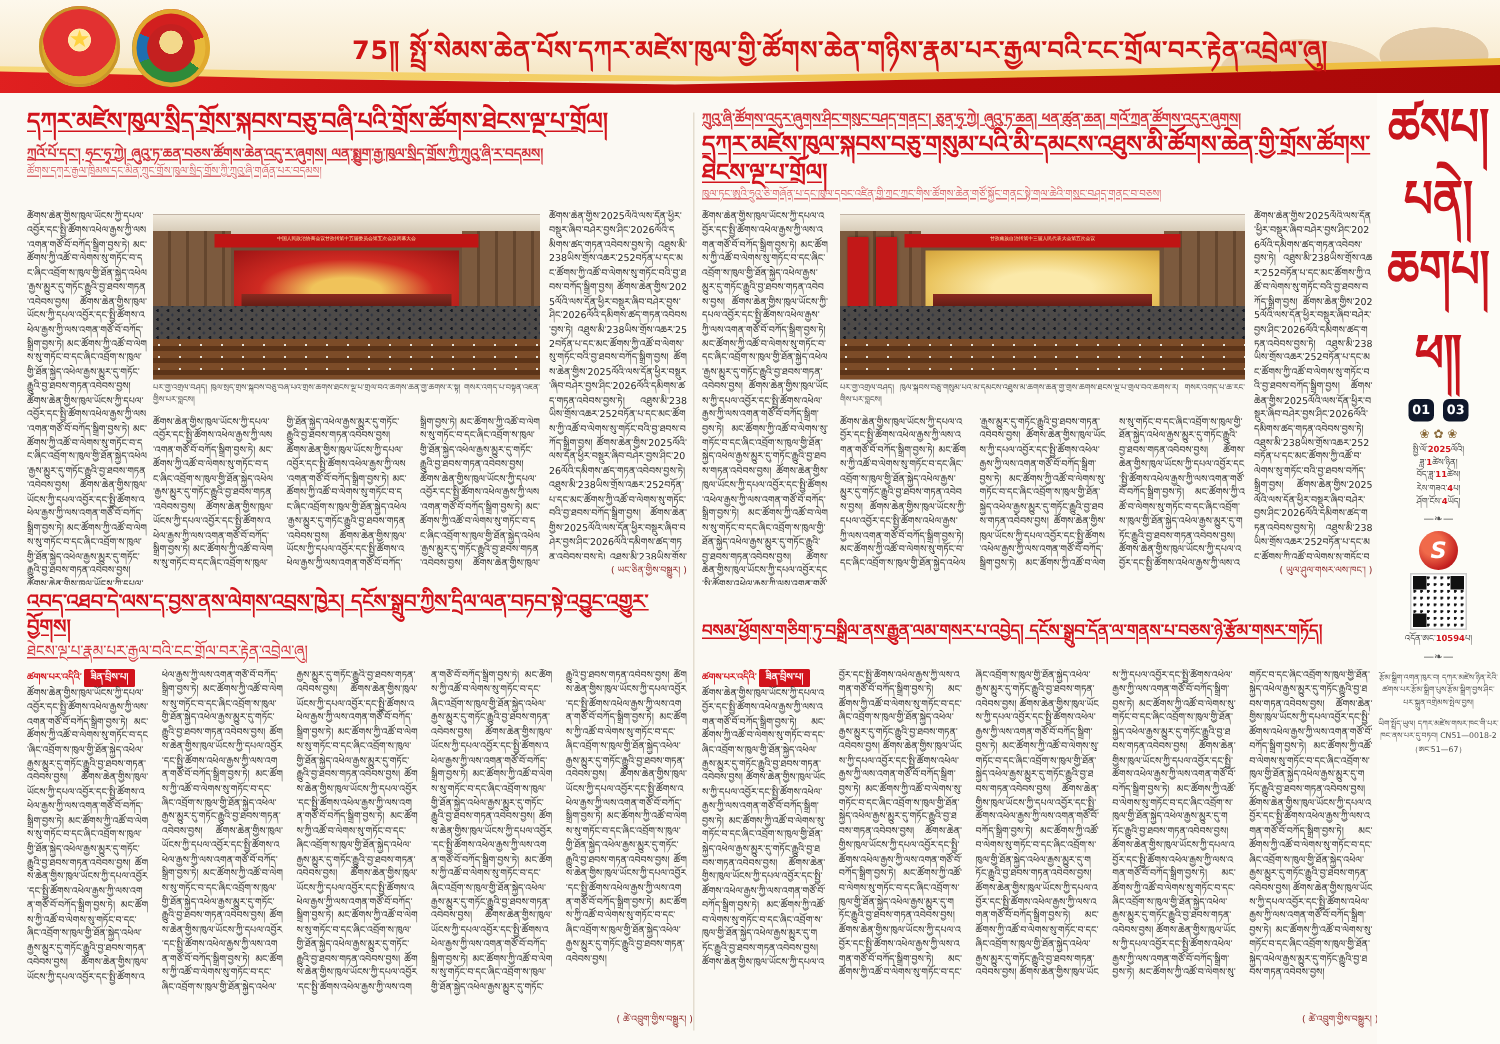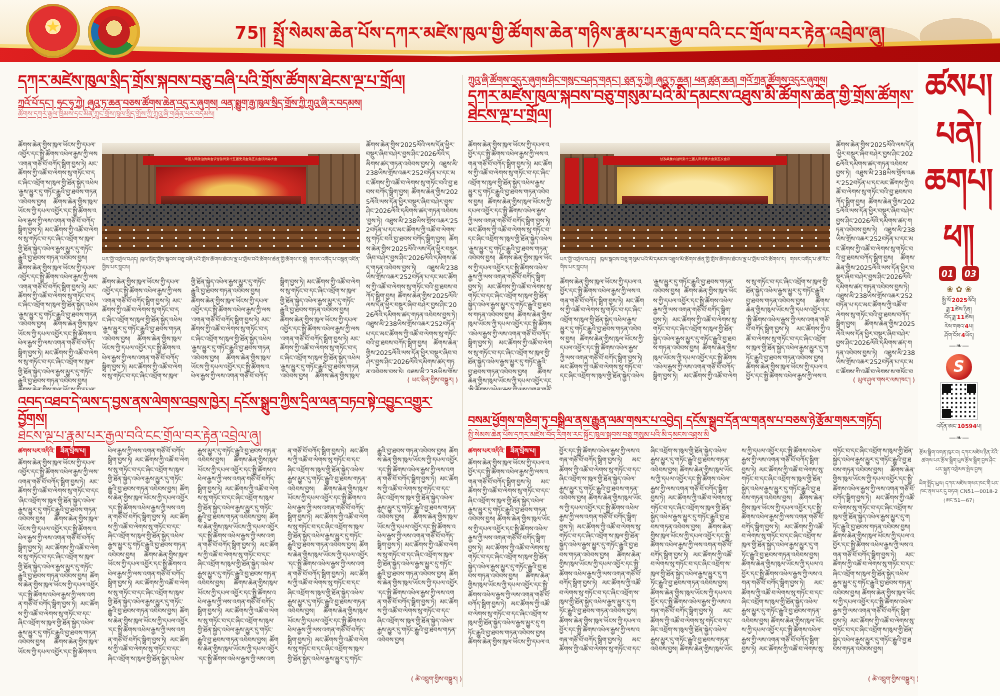--- a/index.html
+++ b/index.html
@@ -66,22 +66,22 @@
   .photo .desks{position:absolute;left:0;right:0;bottom:0;height:25%;
      background:radial-gradient(circle 1.2px at 4px 2px,#e8e4da 60%,transparent 65%) 0 2px/14px 8px,
      repeating-linear-gradient(180deg,#7c4c28 0 5px,#5c3418 5px 8px);}
   .photo .sideflag{position:absolute;width:5%;top:14%;height:48%;background:#c21818;
      box-shadow:0 0 2px rgba(0,0,0,.4);}
   
   #sidebar{left:918px;top:62px;width:82px;height:634px;background:#fdfcf7;}
   .callig{width:100%;text-align:center;color:#c8151d;font-weight:bold;
      font-size:30px;line-height:1.05;transform:scaleY(1.15);}
   .badges{display:flex;justify-content:center;gap:6px;margin-top:14px;}
-  .badge{width:17px;height:15px;border-radius:4px;background:#b91c1c;color:#fff;
-     font-size:8.5px;font-weight:bold;display:flex;align-items:center;justify-content:center;font-style:italic;}
+  .badge{width:17px;height:15px;border-radius:4px;background:#0f172a;color:#fff;
+     font-size:8.5px;font-weight:bold;display:flex;align-items:center;justify-content:center;}
   .orn{text-align:center;color:#8a6a3a;font-size:8px;line-height:1;margin:5px 0 2px;}
   .sbline{font-size:5.6px;color:#3a3a3a;text-align:center;line-height:1.55;}
   .rednum{color:#d2141c;font-weight:bold;}
   .sb-divider{text-align:center;color:#555;font-size:7px;margin:3px 0;}
   #swirl-logo{width:26px;height:26px;margin:4px auto 3px;border-radius:50%;
      background:radial-gradient(circle at 35% 35%,#f06a4a 0 30%,#c42020 70%,#8e1212 100%);
      color:#fff;font-size:15px;font-weight:bold;font-style:italic;
      display:flex;align-items:center;justify-content:center;}
   #qr{width:36px;height:36px;margin:3px auto;
      background:
@@ -125,20 +125,21 @@
 <div class="abs caption" style="left:102px;top:256px;width:258px;height:18px;">པར་གྱི་འགྲེལ་བཤད། ཁུལ་སྲིད་གྲོས་སྐབས་བཅུ་བཞི་པའི་གྲོས་ཚོགས་ཐེངས་ལྔ་པ་གྲོལ་བའི་ཚོགས་ཆེན་གྱི་ཚོགས་ར་སྟེ། གསར་འགོད་པ་བསྟན་འཛིན་གྱིས་པར་བླངས།</div>
 <div class="abs bodytxt cols3" style="left:102px;top:277px;width:258px;height:111px;">ཚོགས་ཆེན་གྱིས་ཁུལ་ཡོངས་ཀྱི་དཔལ་འབྱོར་དང་སྤྱི་ཚོགས་འཕེལ་རྒྱས་ཀྱི་ལས་འགན་གཙོ་བོ་བཀོད་སྒྲིག་བྱས་ཏེ། མང་ཚོགས་ཀྱི་འཚོ་བ་ལེགས་སུ་གཏོང་བ་དང་ཞིང་འབྲོག་ས་ཁུལ་གྱི་ཐོན་སྐྱེད་འཕེལ་རྒྱས་མྱུར་དུ་གཏོང་རྒྱུའི་བྱ་ཐབས་གཏན་འབེབས་བྱས།  ཚོགས་ཆེན་གྱིས་ཁུལ་ཡོངས་ཀྱི་དཔལ་འབྱོར་དང་སྤྱི་ཚོགས་འཕེལ་རྒྱས་ཀྱི་ལས་འགན་གཙོ་བོ་བཀོད་སྒྲིག་བྱས་ཏེ། མང་ཚོགས་ཀྱི་འཚོ་བ་ལེགས་སུ་གཏོང་བ་དང་ཞིང་འབྲོག་ས་ཁུལ་གྱི་ཐོན་སྐྱེད་འཕེལ་རྒྱས་མྱུར་དུ་གཏོང་རྒྱུའི་བྱ་ཐབས་གཏན་འབེབས་བྱས།  ཚོགས་ཆེན་གྱིས་ཁུལ་ཡོངས་ཀྱི་དཔལ་འབྱོར་དང་སྤྱི་ཚོགས་འཕེལ་རྒྱས་ཀྱི་ལས་འགན་གཙོ་བོ་བཀོད་སྒྲིག་བྱས་ཏེ། མང་ཚོགས་ཀྱི་འཚོ་བ་ལེགས་སུ་གཏོང་བ་དང་ཞིང་འབྲོག་ས་ཁུལ་གྱི་ཐོན་སྐྱེད་འཕེལ་རྒྱས་མྱུར་དུ་གཏོང་རྒྱུའི་བྱ་ཐབས་གཏན་འབེབས་བྱས།  ཚོགས་ཆེན་གྱིས་ཁུལ་ཡོངས་ཀྱི་དཔལ་འབྱོར་དང་སྤྱི་ཚོགས་འཕེལ་རྒྱས་ཀྱི་ལས་འགན་གཙོ་བོ་བཀོད་སྒྲིག་བྱས་ཏེ། མང་ཚོགས་ཀྱི་འཚོ་བ་ལེགས་སུ་གཏོང་བ་དང་ཞིང་འབྲོག་ས་ཁུལ་གྱི་ཐོན་སྐྱེད་འཕེལ་རྒྱས་མྱུར་དུ་གཏོང་རྒྱུའི་བྱ་ཐབས་གཏན་འབེབས་བྱས།  ཚོགས་ཆེན་གྱིས་ཁུལ་ཡོངས་ཀྱི་དཔལ་འབྱོར་དང་སྤྱི་ཚོགས་འཕེལ་རྒྱས་ཀྱི་ལས་འགན་གཙོ་བོ་བཀོད་སྒྲིག་བྱས་ཏེ། མང་ཚོགས་ཀྱི་འཚོ་བ་ལེགས་སུ་གཏོང་བ་དང་ཞིང་འབྲོག་ས་ཁུལ་གྱི་ཐོན་སྐྱེད་འཕེལ་རྒྱས་མྱུར་དུ་གཏོང་རྒྱུའི་བྱ་ཐབས་གཏན་འབེབས་བྱས།  ཚོགས་ཆེན་གྱིས་ཁུལ་ཡོངས་ཀྱི་དཔལ་འབྱོར་དང་སྤྱི་ཚོགས་འཕེལ་རྒྱས་ཀྱི་ལས་འགན་གཙོ་བོ་བཀོད་སྒྲིག་བྱས་ཏེ། མང་ཚོགས་ཀྱི་འཚོ་བ་ལེགས་སུ་གཏོང་བ་དང་ཞིང་འབྲོག་ས་ཁུལ་གྱི་ཐོན་སྐྱེད་འཕེལ་རྒྱས་མྱུར་དུ་གཏོང་རྒྱུའི་བྱ་ཐབས་གཏན་འབེབས་བྱས།  ཚོགས་ཆེན་གྱིས་ཁུལ་ཡོངས་ཀྱི་དཔལ་འབྱོར་དང་སྤྱི་ཚོགས་འཕེལ་རྒྱས་ཀྱི་ལས་འགན་གཙོ་བོ་བཀོད་སྒྲིག་བྱས་ཏེ། མང་ཚོགས་ཀྱི་འཚོ་བ་ལེགས་སུ་གཏོང་བ་དང་ཞིང་འབྲོག་ས་ཁུལ་གྱི་ཐོན་སྐྱེད་འཕེལ་རྒྱས་མྱུར་དུ་གཏོང་རྒྱུའི་བྱ་ཐབས་གཏན་འབེབས་བྱས།  ཚོགས་ཆེན་གྱིས་ཁུལ་ཡོངས་ཀྱི་དཔལ་འབྱོར་དང་སྤྱི་ཚོགས་འཕེལ་རྒྱས་ཀྱི་ལས་འགན་གཙོ་བོ་བཀོད་སྒྲིག་བྱས་ཏེ། མང་ཚོགས་ཀྱི་འཚོ་བ་ལེགས་སུ་གཏོང་བ་དང་ཞིང་འབྲོག་ས་ཁུལ་གྱི་ཐོན་སྐྱེད་འཕེལ་རྒྱས་མྱུར་དུ་གཏོང་རྒྱུའི་བྱ་ཐབས་གཏན་འབེབས་བྱས།  ཚོགས་ཆེན་གྱིས་ཁུལ་ཡོངས་ཀྱི་དཔལ་འབྱོར་དང་སྤྱི་ཚོགས་འཕེལ་རྒྱས་ཀྱི་ལས་འགན་གཙོ་བོ་བཀོད་སྒྲིག་བྱས་ཏེ། མང་ཚོགས་ཀྱི་འཚོ་བ་ལེགས་སུ་གཏོང་བ་དང་ཞིང་འབྲོག་ས་ཁུལ་གྱི་ཐོན་སྐྱེད་འཕེལ་རྒྱས་མྱུར་དུ་གཏོང་རྒྱུའི་བྱ་ཐབས་གཏན་འབེབས་བྱས།  ཚོགས་ཆེན་གྱིས་ཁུལ་ཡོངས་ཀྱི་དཔལ་འབྱོར་དང་སྤྱི་ཚོགས་འཕེལ་རྒྱས་ཀྱི་ལས་འགན་གཙོ་བོ་བཀོད་སྒྲིག་བྱས་ཏེ། མང་ཚོགས་ཀྱི་འཚོ་བ་ལེགས་སུ་གཏོང་བ་དང་ཞིང་འབྲོག་ས་ཁུལ་གྱི་ཐོན་སྐྱེད་འཕེལ་རྒྱས་མྱུར་དུ་གཏོང་རྒྱུའི་བྱ་ཐབས་གཏན་འབེབས་བྱས།  </div>
 <div class="abs" style="left:366px;top:140px;width:92px;height:250px;display:flex;flex-direction:column;">
   <div class="bodytxt" style="flex:1;">ཚོགས་ཆེན་གྱིས་2025ལོའི་ལས་དོན་ཕྱིར་བསྡུར་ཞིབ་བཤེར་བྱས་ཤིང་2026ལོའི་དམིགས་ཚད་གཏན་འབེབས་བྱས་ཏེ། འཐུས་མི་238ཡིས་གྲོས་འཆར་252བཏོན་པ་དང་མང་ཚོགས་ཀྱི་འཚོ་བ་ལེགས་སུ་གཏོང་བའི་བྱ་ཐབས་བཀོད་སྒྲིག་བྱས།  ཚོགས་ཆེན་གྱིས་2025ལོའི་ལས་དོན་ཕྱིར་བསྡུར་ཞིབ་བཤེར་བྱས་ཤིང་2026ལོའི་དམིགས་ཚད་གཏན་འབེབས་བྱས་ཏེ། འཐུས་མི་238ཡིས་གྲོས་འཆར་252བཏོན་པ་དང་མང་ཚོགས་ཀྱི་འཚོ་བ་ལེགས་སུ་གཏོང་བའི་བྱ་ཐབས་བཀོད་སྒྲིག་བྱས།  ཚོགས་ཆེན་གྱིས་2025ལོའི་ལས་དོན་ཕྱིར་བསྡུར་ཞིབ་བཤེར་བྱས་ཤིང་2026ལོའི་དམིགས་ཚད་གཏན་འབེབས་བྱས་ཏེ། འཐུས་མི་238ཡིས་གྲོས་འཆར་252བཏོན་པ་དང་མང་ཚོགས་ཀྱི་འཚོ་བ་ལེགས་སུ་གཏོང་བའི་བྱ་ཐབས་བཀོད་སྒྲིག་བྱས།  ཚོགས་ཆེན་གྱིས་2025ལོའི་ལས་དོན་ཕྱིར་བསྡུར་ཞིབ་བཤེར་བྱས་ཤིང་2026ལོའི་དམིགས་ཚད་གཏན་འབེབས་བྱས་ཏེ། འཐུས་མི་238ཡིས་གྲོས་འཆར་252བཏོན་པ་དང་མང་ཚོགས་ཀྱི་འཚོ་བ་ལེགས་སུ་གཏོང་བའི་བྱ་ཐབས་བཀོད་སྒྲིག་བྱས།  ཚོགས་ཆེན་གྱིས་2025ལོའི་ལས་དོན་ཕྱིར་བསྡུར་ཞིབ་བཤེར་བྱས་ཤིང་2026ལོའི་དམིགས་ཚད་གཏན་འབེབས་བྱས་ཏེ། འཐུས་མི་238ཡིས་གྲོས་འཆར་252བཏོན་པ་དང་མང་ཚོགས་ཀྱི་འཚོ་བ་ལེགས་སུ་གཏོང་བའི་བྱ་ཐབས་བཀོད་སྒྲིག་བྱས།  ཚོགས་ཆེན་གྱིས་2025ལོའི་ལས་དོན་ཕྱིར་བསྡུར་ཞིབ་བཤེར་བྱས་ཤིང་2026ལོའི་དམིགས་ཚད་གཏན་འབེབས་བྱས་ཏེ། འཐུས་མི་238ཡིས་གྲོས་འཆར་252བཏོན་པ་དང་མང་ཚོགས་ཀྱི་འཚོ་བ་ལེགས་སུ་གཏོང་བའི་བྱ་ཐབས་བཀོད་སྒྲིག་བྱས།  ཚོགས་ཆེན་གྱིས་2025ལོའི་ལས་དོན་ཕྱིར་བསྡུར་ཞིབ་བཤེར་བྱས་ཤིང་2026ལོའི་དམིགས་ཚད་གཏན་འབེབས་བྱས་ཏེ། འཐུས་མི་238ཡིས་གྲོས་འཆར་252བཏོན་པ་དང་མང་ཚོགས་ཀྱི་འཚོ་བ་ལེགས་སུ་གཏོང་བའི་བྱ་ཐབས་བཀོད་སྒྲིག་བྱས།  ཚོགས་ཆེན་གྱིས་2025ལོའི་ལས་དོན་ཕྱིར་བསྡུར་ཞིབ་བཤེར་བྱས་ཤིང་2026ལོའི་དམིགས་ཚད་གཏན་འབེབས་བྱས་ཏེ། འཐུས་མི་238ཡིས་གྲོས་འཆར་252བཏོན་པ་དང་མང་ཚོགས་ཀྱི་འཚོ་བ་ལེགས་སུ་གཏོང་བའི་བྱ་ཐབས་བཀོད་སྒྲིག་བྱས།  </div>
   <div class="byline">( ཡང་ཅིན་གྱིས་བསྒྱུར། )</div>
 </div>
 
 <div class="abs" style="left:468px;top:72px;width:447px;">
   <div class="headline h-sub1" style="margin-top:3px;">ཀྲུའུ་ཞི་ཚོགས་འདུར་ཞུགས་ཤིང་གསུང་བཤད་གནང་། ཅུན་ཧྭ་ཀྱེ། ཞུའུ་ཏ་ཆན། ཕན་ཚུན་ཆན། གའོ་ཀྲན་ཚོགས་འདུར་ཞུགས།</div>
   <div class="headline h-big">དཀར་མཛེས་ཁུལ་སྐབས་བཅུ་གསུམ་པའི་མི་དམངས་འཐུས་མི་ཚོགས་ཆེན་གྱི་གྲོས་ཚོགས་ཐེངས་ལྔ་པ་གྲོལ།</div>
+  <div class="headline h-sub2">ཁུལ་ཏང་ཨུའི་ཧྲུའུ་ཅི་གཞོན་པ་དང་ཁུལ་དབང་འཛིན་གྱི་ཀྲང་ཀྲང་གིས་ཚོགས་ཆེན་གཙོ་སྐྱོང་གནང་སྟེ་གལ་ཆེའི་གསུང་བཤད་གནང་བ་བཅས།</div>
 </div>
 <div class="abs bodytxt" style="left:468px;top:140px;width:84px;height:250px;">ཚོགས་ཆེན་གྱིས་ཁུལ་ཡོངས་ཀྱི་དཔལ་འབྱོར་དང་སྤྱི་ཚོགས་འཕེལ་རྒྱས་ཀྱི་ལས་འགན་གཙོ་བོ་བཀོད་སྒྲིག་བྱས་ཏེ། མང་ཚོགས་ཀྱི་འཚོ་བ་ལེགས་སུ་གཏོང་བ་དང་ཞིང་འབྲོག་ས་ཁུལ་གྱི་ཐོན་སྐྱེད་འཕེལ་རྒྱས་མྱུར་དུ་གཏོང་རྒྱུའི་བྱ་ཐབས་གཏན་འབེབས་བྱས།  ཚོགས་ཆེན་གྱིས་ཁུལ་ཡོངས་ཀྱི་དཔལ་འབྱོར་དང་སྤྱི་ཚོགས་འཕེལ་རྒྱས་ཀྱི་ལས་འགན་གཙོ་བོ་བཀོད་སྒྲིག་བྱས་ཏེ། མང་ཚོགས་ཀྱི་འཚོ་བ་ལེགས་སུ་གཏོང་བ་དང་ཞིང་འབྲོག་ས་ཁུལ་གྱི་ཐོན་སྐྱེད་འཕེལ་རྒྱས་མྱུར་དུ་གཏོང་རྒྱུའི་བྱ་ཐབས་གཏན་འབེབས་བྱས།  ཚོགས་ཆེན་གྱིས་ཁུལ་ཡོངས་ཀྱི་དཔལ་འབྱོར་དང་སྤྱི་ཚོགས་འཕེལ་རྒྱས་ཀྱི་ལས་འགན་གཙོ་བོ་བཀོད་སྒྲིག་བྱས་ཏེ། མང་ཚོགས་ཀྱི་འཚོ་བ་ལེགས་སུ་གཏོང་བ་དང་ཞིང་འབྲོག་ས་ཁུལ་གྱི་ཐོན་སྐྱེད་འཕེལ་རྒྱས་མྱུར་དུ་གཏོང་རྒྱུའི་བྱ་ཐབས་གཏན་འབེབས་བྱས།  ཚོགས་ཆེན་གྱིས་ཁུལ་ཡོངས་ཀྱི་དཔལ་འབྱོར་དང་སྤྱི་ཚོགས་འཕེལ་རྒྱས་ཀྱི་ལས་འགན་གཙོ་བོ་བཀོད་སྒྲིག་བྱས་ཏེ། མང་ཚོགས་ཀྱི་འཚོ་བ་ལེགས་སུ་གཏོང་བ་དང་ཞིང་འབྲོག་ས་ཁུལ་གྱི་ཐོན་སྐྱེད་འཕེལ་རྒྱས་མྱུར་དུ་གཏོང་རྒྱུའི་བྱ་ཐབས་གཏན་འབེབས་བྱས།  ཚོགས་ཆེན་གྱིས་ཁུལ་ཡོངས་ཀྱི་དཔལ་འབྱོར་དང་སྤྱི་ཚོགས་འཕེལ་རྒྱས་ཀྱི་ལས་འགན་གཙོ་བོ་བཀོད་སྒྲིག་བྱས་ཏེ། མང་ཚོགས་ཀྱི་འཚོ་བ་ལེགས་སུ་གཏོང་བ་དང་ཞིང་འབྲོག་ས་ཁུལ་གྱི་ཐོན་སྐྱེད་འཕེལ་རྒྱས་མྱུར་དུ་གཏོང་རྒྱུའི་བྱ་ཐབས་གཏན་འབེབས་བྱས།  ཚོགས་ཆེན་གྱིས་ཁུལ་ཡོངས་ཀྱི་དཔལ་འབྱོར་དང་སྤྱི་ཚོགས་འཕེལ་རྒྱས་ཀྱི་ལས་འགན་གཙོ་བོ་བཀོད་སྒྲིག་བྱས་ཏེ། མང་ཚོགས་ཀྱི་འཚོ་བ་ལེགས་སུ་གཏོང་བ་དང་ཞིང་འབྲོག་ས་ཁུལ་གྱི་ཐོན་སྐྱེད་འཕེལ་རྒྱས་མྱུར་དུ་གཏོང་རྒྱུའི་བྱ་ཐབས་གཏན་འབེབས་བྱས།  ཚོགས་ཆེན་གྱིས་ཁུལ་ཡོངས་ཀྱི་དཔལ་འབྱོར་དང་སྤྱི་ཚོགས་འཕེལ་རྒྱས་ཀྱི་ལས་འགན་གཙོ་བོ་བཀོད་སྒྲིག་བྱས་ཏེ། མང་ཚོགས་ཀྱི་འཚོ་བ་ལེགས་སུ་གཏོང་བ་དང་ཞིང་འབྲོག་ས་ཁུལ་གྱི་ཐོན་སྐྱེད་འཕེལ་རྒྱས་མྱུར་དུ་གཏོང་རྒྱུའི་བྱ་ཐབས་གཏན་འབེབས་བྱས།  ཚོགས་ཆེན་གྱིས་ཁུལ་ཡོངས་ཀྱི་དཔལ་འབྱོར་དང་སྤྱི་ཚོགས་འཕེལ་རྒྱས་ཀྱི་ལས་འགན་གཙོ་བོ་བཀོད་སྒྲིག་བྱས་ཏེ། མང་ཚོགས་ཀྱི་འཚོ་བ་ལེགས་སུ་གཏོང་བ་དང་ཞིང་འབྲོག་ས་ཁུལ་གྱི་ཐོན་སྐྱེད་འཕེལ་རྒྱས་མྱུར་དུ་གཏོང་རྒྱུའི་བྱ་ཐབས་གཏན་འབེབས་བྱས།  ཚོགས་ཆེན་གྱིས་ཁུལ་ཡོངས་ཀྱི་དཔལ་འབྱོར་དང་སྤྱི་ཚོགས་འཕེལ་རྒྱས་ཀྱི་ལས་འགན་གཙོ་བོ་བཀོད་སྒྲིག་བྱས་ཏེ། མང་ཚོགས་ཀྱི་འཚོ་བ་ལེགས་སུ་གཏོང་བ་དང་ཞིང་འབྲོག་ས་ཁུལ་གྱི་ཐོན་སྐྱེད་འཕེལ་རྒྱས་མྱུར་དུ་གཏོང་རྒྱུའི་བྱ་ཐབས་གཏན་འབེབས་བྱས།  </div>
 <div class="abs photo" style="left:560px;top:143px;width:270px;height:110px;">
   <div class="ceiling"></div>
   <div class="wallL"></div>
   <div class="wallR"></div>
   <div class="sideflag" style="left:2%;"></div>
   <div class="sideflag" style="left:9%;"></div>
   <div class="stage gold"></div>
   <div class="banner">甘孜藏族自治州第十三届人民代表大会第五次会议</div>
@@ -148,31 +149,30 @@
 </div>
 <div class="abs caption" style="left:560px;top:256px;width:270px;height:18px;">པར་གྱི་འགྲེལ་བཤད། ཁུལ་སྐབས་བཅུ་གསུམ་པའི་མི་དམངས་འཐུས་མི་ཚོགས་ཆེན་གྱི་གྲོས་ཚོགས་ཐེངས་ལྔ་པ་གྲོལ་བའི་ཚོགས་ར། གསར་འགོད་པ་ཚེ་རིང་གིས་པར་བླངས།</div>
 <div class="abs bodytxt cols3" style="left:560px;top:277px;width:270px;height:111px;">ཚོགས་ཆེན་གྱིས་ཁུལ་ཡོངས་ཀྱི་དཔལ་འབྱོར་དང་སྤྱི་ཚོགས་འཕེལ་རྒྱས་ཀྱི་ལས་འགན་གཙོ་བོ་བཀོད་སྒྲིག་བྱས་ཏེ། མང་ཚོགས་ཀྱི་འཚོ་བ་ལེགས་སུ་གཏོང་བ་དང་ཞིང་འབྲོག་ས་ཁུལ་གྱི་ཐོན་སྐྱེད་འཕེལ་རྒྱས་མྱུར་དུ་གཏོང་རྒྱུའི་བྱ་ཐབས་གཏན་འབེབས་བྱས།  ཚོགས་ཆེན་གྱིས་ཁུལ་ཡོངས་ཀྱི་དཔལ་འབྱོར་དང་སྤྱི་ཚོགས་འཕེལ་རྒྱས་ཀྱི་ལས་འགན་གཙོ་བོ་བཀོད་སྒྲིག་བྱས་ཏེ། མང་ཚོགས་ཀྱི་འཚོ་བ་ལེགས་སུ་གཏོང་བ་དང་ཞིང་འབྲོག་ས་ཁུལ་གྱི་ཐོན་སྐྱེད་འཕེལ་རྒྱས་མྱུར་དུ་གཏོང་རྒྱུའི་བྱ་ཐབས་གཏན་འབེབས་བྱས།  ཚོགས་ཆེན་གྱིས་ཁུལ་ཡོངས་ཀྱི་དཔལ་འབྱོར་དང་སྤྱི་ཚོགས་འཕེལ་རྒྱས་ཀྱི་ལས་འགན་གཙོ་བོ་བཀོད་སྒྲིག་བྱས་ཏེ། མང་ཚོགས་ཀྱི་འཚོ་བ་ལེགས་སུ་གཏོང་བ་དང་ཞིང་འབྲོག་ས་ཁུལ་གྱི་ཐོན་སྐྱེད་འཕེལ་རྒྱས་མྱུར་དུ་གཏོང་རྒྱུའི་བྱ་ཐབས་གཏན་འབེབས་བྱས།  ཚོགས་ཆེན་གྱིས་ཁུལ་ཡོངས་ཀྱི་དཔལ་འབྱོར་དང་སྤྱི་ཚོགས་འཕེལ་རྒྱས་ཀྱི་ལས་འགན་གཙོ་བོ་བཀོད་སྒྲིག་བྱས་ཏེ། མང་ཚོགས་ཀྱི་འཚོ་བ་ལེགས་སུ་གཏོང་བ་དང་ཞིང་འབྲོག་ས་ཁུལ་གྱི་ཐོན་སྐྱེད་འཕེལ་རྒྱས་མྱུར་དུ་གཏོང་རྒྱུའི་བྱ་ཐབས་གཏན་འབེབས་བྱས།  ཚོགས་ཆེན་གྱིས་ཁུལ་ཡོངས་ཀྱི་དཔལ་འབྱོར་དང་སྤྱི་ཚོགས་འཕེལ་རྒྱས་ཀྱི་ལས་འགན་གཙོ་བོ་བཀོད་སྒྲིག་བྱས་ཏེ། མང་ཚོགས་ཀྱི་འཚོ་བ་ལེགས་སུ་གཏོང་བ་དང་ཞིང་འབྲོག་ས་ཁུལ་གྱི་ཐོན་སྐྱེད་འཕེལ་རྒྱས་མྱུར་དུ་གཏོང་རྒྱུའི་བྱ་ཐབས་གཏན་འབེབས་བྱས།  ཚོགས་ཆེན་གྱིས་ཁུལ་ཡོངས་ཀྱི་དཔལ་འབྱོར་དང་སྤྱི་ཚོགས་འཕེལ་རྒྱས་ཀྱི་ལས་འགན་གཙོ་བོ་བཀོད་སྒྲིག་བྱས་ཏེ། མང་ཚོགས་ཀྱི་འཚོ་བ་ལེགས་སུ་གཏོང་བ་དང་ཞིང་འབྲོག་ས་ཁུལ་གྱི་ཐོན་སྐྱེད་འཕེལ་རྒྱས་མྱུར་དུ་གཏོང་རྒྱུའི་བྱ་ཐབས་གཏན་འབེབས་བྱས།  ཚོགས་ཆེན་གྱིས་ཁུལ་ཡོངས་ཀྱི་དཔལ་འབྱོར་དང་སྤྱི་ཚོགས་འཕེལ་རྒྱས་ཀྱི་ལས་འགན་གཙོ་བོ་བཀོད་སྒྲིག་བྱས་ཏེ། མང་ཚོགས་ཀྱི་འཚོ་བ་ལེགས་སུ་གཏོང་བ་དང་ཞིང་འབྲོག་ས་ཁུལ་གྱི་ཐོན་སྐྱེད་འཕེལ་རྒྱས་མྱུར་དུ་གཏོང་རྒྱུའི་བྱ་ཐབས་གཏན་འབེབས་བྱས།  ཚོགས་ཆེན་གྱིས་ཁུལ་ཡོངས་ཀྱི་དཔལ་འབྱོར་དང་སྤྱི་ཚོགས་འཕེལ་རྒྱས་ཀྱི་ལས་འགན་གཙོ་བོ་བཀོད་སྒྲིག་བྱས་ཏེ། མང་ཚོགས་ཀྱི་འཚོ་བ་ལེགས་སུ་གཏོང་བ་དང་ཞིང་འབྲོག་ས་ཁུལ་གྱི་ཐོན་སྐྱེད་འཕེལ་རྒྱས་མྱུར་དུ་གཏོང་རྒྱུའི་བྱ་ཐབས་གཏན་འབེབས་བྱས།  ཚོགས་ཆེན་གྱིས་ཁུལ་ཡོངས་ཀྱི་དཔལ་འབྱོར་དང་སྤྱི་ཚོགས་འཕེལ་རྒྱས་ཀྱི་ལས་འགན་གཙོ་བོ་བཀོད་སྒྲིག་བྱས་ཏེ། མང་ཚོགས་ཀྱི་འཚོ་བ་ལེགས་སུ་གཏོང་བ་དང་ཞིང་འབྲོག་ས་ཁུལ་གྱི་ཐོན་སྐྱེད་འཕེལ་རྒྱས་མྱུར་དུ་གཏོང་རྒྱུའི་བྱ་ཐབས་གཏན་འབེབས་བྱས།  ཚོགས་ཆེན་གྱིས་ཁུལ་ཡོངས་ཀྱི་དཔལ་འབྱོར་དང་སྤྱི་ཚོགས་འཕེལ་རྒྱས་ཀྱི་ལས་འགན་གཙོ་བོ་བཀོད་སྒྲིག་བྱས་ཏེ། མང་ཚོགས་ཀྱི་འཚོ་བ་ལེགས་སུ་གཏོང་བ་དང་ཞིང་འབྲོག་ས་ཁུལ་གྱི་ཐོན་སྐྱེད་འཕེལ་རྒྱས་མྱུར་དུ་གཏོང་རྒྱུའི་བྱ་ཐབས་གཏན་འབེབས་བྱས།  </div>
 <div class="abs" style="left:836px;top:140px;width:79px;height:250px;display:flex;flex-direction:column;">
   <div class="bodytxt" style="flex:1;">ཚོགས་ཆེན་གྱིས་2025ལོའི་ལས་དོན་ཕྱིར་བསྡུར་ཞིབ་བཤེར་བྱས་ཤིང་2026ལོའི་དམིགས་ཚད་གཏན་འབེབས་བྱས་ཏེ། འཐུས་མི་238ཡིས་གྲོས་འཆར་252བཏོན་པ་དང་མང་ཚོགས་ཀྱི་འཚོ་བ་ལེགས་སུ་གཏོང་བའི་བྱ་ཐབས་བཀོད་སྒྲིག་བྱས།  ཚོགས་ཆེན་གྱིས་2025ལོའི་ལས་དོན་ཕྱིར་བསྡུར་ཞིབ་བཤེར་བྱས་ཤིང་2026ལོའི་དམིགས་ཚད་གཏན་འབེབས་བྱས་ཏེ། འཐུས་མི་238ཡིས་གྲོས་འཆར་252བཏོན་པ་དང་མང་ཚོགས་ཀྱི་འཚོ་བ་ལེགས་སུ་གཏོང་བའི་བྱ་ཐབས་བཀོད་སྒྲིག་བྱས།  ཚོགས་ཆེན་གྱིས་2025ལོའི་ལས་དོན་ཕྱིར་བསྡུར་ཞིབ་བཤེར་བྱས་ཤིང་2026ལོའི་དམིགས་ཚད་གཏན་འབེབས་བྱས་ཏེ། འཐུས་མི་238ཡིས་གྲོས་འཆར་252བཏོན་པ་དང་མང་ཚོགས་ཀྱི་འཚོ་བ་ལེགས་སུ་གཏོང་བའི་བྱ་ཐབས་བཀོད་སྒྲིག་བྱས།  ཚོགས་ཆེན་གྱིས་2025ལོའི་ལས་དོན་ཕྱིར་བསྡུར་ཞིབ་བཤེར་བྱས་ཤིང་2026ལོའི་དམིགས་ཚད་གཏན་འབེབས་བྱས་ཏེ། འཐུས་མི་238ཡིས་གྲོས་འཆར་252བཏོན་པ་དང་མང་ཚོགས་ཀྱི་འཚོ་བ་ལེགས་སུ་གཏོང་བའི་བྱ་ཐབས་བཀོད་སྒྲིག་བྱས།  ཚོགས་ཆེན་གྱིས་2025ལོའི་ལས་དོན་ཕྱིར་བསྡུར་ཞིབ་བཤེར་བྱས་ཤིང་2026ལོའི་དམིགས་ཚད་གཏན་འབེབས་བྱས་ཏེ། འཐུས་མི་238ཡིས་གྲོས་འཆར་252བཏོན་པ་དང་མང་ཚོགས་ཀྱི་འཚོ་བ་ལེགས་སུ་གཏོང་བའི་བྱ་ཐབས་བཀོད་སྒྲིག་བྱས།  ཚོགས་ཆེན་གྱིས་2025ལོའི་ལས་དོན་ཕྱིར་བསྡུར་ཞིབ་བཤེར་བྱས་ཤིང་2026ལོའི་དམིགས་ཚད་གཏན་འབེབས་བྱས་ཏེ། འཐུས་མི་238ཡིས་གྲོས་འཆར་252བཏོན་པ་དང་མང་ཚོགས་ཀྱི་འཚོ་བ་ལེགས་སུ་གཏོང་བའི་བྱ་ཐབས་བཀོད་སྒྲིག་བྱས།  ཚོགས་ཆེན་གྱིས་2025ལོའི་ལས་དོན་ཕྱིར་བསྡུར་ཞིབ་བཤེར་བྱས་ཤིང་2026ལོའི་དམིགས་ཚད་གཏན་འབེབས་བྱས་ཏེ། འཐུས་མི་238ཡིས་གྲོས་འཆར་252བཏོན་པ་དང་མང་ཚོགས་ཀྱི་འཚོ་བ་ལེགས་སུ་གཏོང་བའི་བྱ་ཐབས་བཀོད་སྒྲིག་བྱས།  ཚོགས་ཆེན་གྱིས་2025ལོའི་ལས་དོན་ཕྱིར་བསྡུར་ཞིབ་བཤེར་བྱས་ཤིང་2026ལོའི་དམིགས་ཚད་གཏན་འབེབས་བྱས་ཏེ། འཐུས་མི་238ཡིས་གྲོས་འཆར་252བཏོན་པ་དང་མང་ཚོགས་ཀྱི་འཚོ་བ་ལེགས་སུ་གཏོང་བའི་བྱ་ཐབས་བཀོད་སྒྲིག་བྱས།  </div>
   <div class="byline">( ཡུལ་ཤུལ་གསར་ལས་ཁང་། )</div>
 </div>
 
 <div class="abs" style="left:18px;top:394px;width:440px;">
   <div class="headline" style="font-size:13px;line-height:1.3;">འབད་འཐབ་དེ་ལས་ད་བྱས་ནས་ལེགས་འབྲས་ཁྱེར། དངོས་སྒྲུབ་ཀྱིས་དྲིལ་ལན་བཏབ་སྟེ་འབྱུང་འགྱུར་བྱོགས།</div>
-  <div class="headline h-sub2" style="font-size:13px;color:#d2353c;">ཐེངས་ལྔ་པ་རྣམ་པར་རྒྱལ་བའི་ངང་གྲོལ་བར་རྟེན་འབྲེལ་ཞུ།</div>
+  <div class="headline h-sub2" style="font-size:10px;color:#d2353c;">ཐེངས་ལྔ་པ་རྣམ་པར་རྒྱལ་བའི་ངང་གྲོལ་བར་རྟེན་འབྲེལ་ཞུ།</div>
 </div>
 <div class="abs bodytxt cols5" style="left:18px;top:446px;width:440px;height:240px;">
   <span class="dateline">ཚགས་པར་འདིའི་</span><span class="tagbox">ཟིན་བྲིས་པ།</span>
   <span>ཚོགས་ཆེན་གྱིས་ཁུལ་ཡོངས་ཀྱི་དཔལ་འབྱོར་དང་སྤྱི་ཚོགས་འཕེལ་རྒྱས་ཀྱི་ལས་འགན་གཙོ་བོ་བཀོད་སྒྲིག་བྱས་ཏེ། མང་ཚོགས་ཀྱི་འཚོ་བ་ལེགས་སུ་གཏོང་བ་དང་ཞིང་འབྲོག་ས་ཁུལ་གྱི་ཐོན་སྐྱེད་འཕེལ་རྒྱས་མྱུར་དུ་གཏོང་རྒྱུའི་བྱ་ཐབས་གཏན་འབེབས་བྱས།  ཚོགས་ཆེན་གྱིས་ཁུལ་ཡོངས་ཀྱི་དཔལ་འབྱོར་དང་སྤྱི་ཚོགས་འཕེལ་རྒྱས་ཀྱི་ལས་འགན་གཙོ་བོ་བཀོད་སྒྲིག་བྱས་ཏེ། མང་ཚོགས་ཀྱི་འཚོ་བ་ལེགས་སུ་གཏོང་བ་དང་ཞིང་འབྲོག་ས་ཁུལ་གྱི་ཐོན་སྐྱེད་འཕེལ་རྒྱས་མྱུར་དུ་གཏོང་རྒྱུའི་བྱ་ཐབས་གཏན་འབེབས་བྱས།  ཚོགས་ཆེན་གྱིས་ཁུལ་ཡོངས་ཀྱི་དཔལ་འབྱོར་དང་སྤྱི་ཚོགས་འཕེལ་རྒྱས་ཀྱི་ལས་འགན་གཙོ་བོ་བཀོད་སྒྲིག་བྱས་ཏེ། མང་ཚོགས་ཀྱི་འཚོ་བ་ལེགས་སུ་གཏོང་བ་དང་ཞིང་འབྲོག་ས་ཁུལ་གྱི་ཐོན་སྐྱེད་འཕེལ་རྒྱས་མྱུར་དུ་གཏོང་རྒྱུའི་བྱ་ཐབས་གཏན་འབེབས་བྱས།  ཚོགས་ཆེན་གྱིས་ཁུལ་ཡོངས་ཀྱི་དཔལ་འབྱོར་དང་སྤྱི་ཚོགས་འཕེལ་རྒྱས་ཀྱི་ལས་འགན་གཙོ་བོ་བཀོད་སྒྲིག་བྱས་ཏེ། མང་ཚོགས་ཀྱི་འཚོ་བ་ལེགས་སུ་གཏོང་བ་དང་ཞིང་འབྲོག་ས་ཁུལ་གྱི་ཐོན་སྐྱེད་འཕེལ་རྒྱས་མྱུར་དུ་གཏོང་རྒྱུའི་བྱ་ཐབས་གཏན་འབེབས་བྱས།  ཚོགས་ཆེན་གྱིས་ཁུལ་ཡོངས་ཀྱི་དཔལ་འབྱོར་དང་སྤྱི་ཚོགས་འཕེལ་རྒྱས་ཀྱི་ལས་འགན་གཙོ་བོ་བཀོད་སྒྲིག་བྱས་ཏེ། མང་ཚོགས་ཀྱི་འཚོ་བ་ལེགས་སུ་གཏོང་བ་དང་ཞིང་འབྲོག་ས་ཁུལ་གྱི་ཐོན་སྐྱེད་འཕེལ་རྒྱས་མྱུར་དུ་གཏོང་རྒྱུའི་བྱ་ཐབས་གཏན་འབེབས་བྱས།  ཚོགས་ཆེན་གྱིས་ཁུལ་ཡོངས་ཀྱི་དཔལ་འབྱོར་དང་སྤྱི་ཚོགས་འཕེལ་རྒྱས་ཀྱི་ལས་འགན་གཙོ་བོ་བཀོད་སྒྲིག་བྱས་ཏེ། མང་ཚོགས་ཀྱི་འཚོ་བ་ལེགས་སུ་གཏོང་བ་དང་ཞིང་འབྲོག་ས་ཁུལ་གྱི་ཐོན་སྐྱེད་འཕེལ་རྒྱས་མྱུར་དུ་གཏོང་རྒྱུའི་བྱ་ཐབས་གཏན་འབེབས་བྱས།  ཚོགས་ཆེན་གྱིས་ཁུལ་ཡོངས་ཀྱི་དཔལ་འབྱོར་དང་སྤྱི་ཚོགས་འཕེལ་རྒྱས་ཀྱི་ལས་འགན་གཙོ་བོ་བཀོད་སྒྲིག་བྱས་ཏེ། མང་ཚོགས་ཀྱི་འཚོ་བ་ལེགས་སུ་གཏོང་བ་དང་ཞིང་འབྲོག་ས་ཁུལ་གྱི་ཐོན་སྐྱེད་འཕེལ་རྒྱས་མྱུར་དུ་གཏོང་རྒྱུའི་བྱ་ཐབས་གཏན་འབེབས་བྱས།  ཚོགས་ཆེན་གྱིས་ཁུལ་ཡོངས་ཀྱི་དཔལ་འབྱོར་དང་སྤྱི་ཚོགས་འཕེལ་རྒྱས་ཀྱི་ལས་འགན་གཙོ་བོ་བཀོད་སྒྲིག་བྱས་ཏེ། མང་ཚོགས་ཀྱི་འཚོ་བ་ལེགས་སུ་གཏོང་བ་དང་ཞིང་འབྲོག་ས་ཁུལ་གྱི་ཐོན་སྐྱེད་འཕེལ་རྒྱས་མྱུར་དུ་གཏོང་རྒྱུའི་བྱ་ཐབས་གཏན་འབེབས་བྱས།  ཚོགས་ཆེན་གྱིས་ཁུལ་ཡོངས་ཀྱི་དཔལ་འབྱོར་དང་སྤྱི་ཚོགས་འཕེལ་རྒྱས་ཀྱི་ལས་འགན་གཙོ་བོ་བཀོད་སྒྲིག་བྱས་ཏེ། མང་ཚོགས་ཀྱི་འཚོ་བ་ལེགས་སུ་གཏོང་བ་དང་ཞིང་འབྲོག་ས་ཁུལ་གྱི་ཐོན་སྐྱེད་འཕེལ་རྒྱས་མྱུར་དུ་གཏོང་རྒྱུའི་བྱ་ཐབས་གཏན་འབེབས་བྱས།  ཚོགས་ཆེན་གྱིས་ཁུལ་ཡོངས་ཀྱི་དཔལ་འབྱོར་དང་སྤྱི་ཚོགས་འཕེལ་རྒྱས་ཀྱི་ལས་འགན་གཙོ་བོ་བཀོད་སྒྲིག་བྱས་ཏེ། མང་ཚོགས་ཀྱི་འཚོ་བ་ལེགས་སུ་གཏོང་བ་དང་ཞིང་འབྲོག་ས་ཁུལ་གྱི་ཐོན་སྐྱེད་འཕེལ་རྒྱས་མྱུར་དུ་གཏོང་རྒྱུའི་བྱ་ཐབས་གཏན་འབེབས་བྱས།  ཚོགས་ཆེན་གྱིས་ཁུལ་ཡོངས་ཀྱི་དཔལ་འབྱོར་དང་སྤྱི་ཚོགས་འཕེལ་རྒྱས་ཀྱི་ལས་འགན་གཙོ་བོ་བཀོད་སྒྲིག་བྱས་ཏེ། མང་ཚོགས་ཀྱི་འཚོ་བ་ལེགས་སུ་གཏོང་བ་དང་ཞིང་འབྲོག་ས་ཁུལ་གྱི་ཐོན་སྐྱེད་འཕེལ་རྒྱས་མྱུར་དུ་གཏོང་རྒྱུའི་བྱ་ཐབས་གཏན་འབེབས་བྱས།  ཚོགས་ཆེན་གྱིས་ཁུལ་ཡོངས་ཀྱི་དཔལ་འབྱོར་དང་སྤྱི་ཚོགས་འཕེལ་རྒྱས་ཀྱི་ལས་འགན་གཙོ་བོ་བཀོད་སྒྲིག་བྱས་ཏེ། མང་ཚོགས་ཀྱི་འཚོ་བ་ལེགས་སུ་གཏོང་བ་དང་ཞིང་འབྲོག་ས་ཁུལ་གྱི་ཐོན་སྐྱེད་འཕེལ་རྒྱས་མྱུར་དུ་གཏོང་རྒྱུའི་བྱ་ཐབས་གཏན་འབེབས་བྱས།  ཚོགས་ཆེན་གྱིས་ཁུལ་ཡོངས་ཀྱི་དཔལ་འབྱོར་དང་སྤྱི་ཚོགས་འཕེལ་རྒྱས་ཀྱི་ལས་འགན་གཙོ་བོ་བཀོད་སྒྲིག་བྱས་ཏེ། མང་ཚོགས་ཀྱི་འཚོ་བ་ལེགས་སུ་གཏོང་བ་དང་ཞིང་འབྲོག་ས་ཁུལ་གྱི་ཐོན་སྐྱེད་འཕེལ་རྒྱས་མྱུར་དུ་གཏོང་རྒྱུའི་བྱ་ཐབས་གཏན་འབེབས་བྱས།  ཚོགས་ཆེན་གྱིས་ཁུལ་ཡོངས་ཀྱི་དཔལ་འབྱོར་དང་སྤྱི་ཚོགས་འཕེལ་རྒྱས་ཀྱི་ལས་འགན་གཙོ་བོ་བཀོད་སྒྲིག་བྱས་ཏེ། མང་ཚོགས་ཀྱི་འཚོ་བ་ལེགས་སུ་གཏོང་བ་དང་ཞིང་འབྲོག་ས་ཁུལ་གྱི་ཐོན་སྐྱེད་འཕེལ་རྒྱས་མྱུར་དུ་གཏོང་རྒྱུའི་བྱ་ཐབས་གཏན་འབེབས་བྱས།  ཚོགས་ཆེན་གྱིས་ཁུལ་ཡོངས་ཀྱི་དཔལ་འབྱོར་དང་སྤྱི་ཚོགས་འཕེལ་རྒྱས་ཀྱི་ལས་འགན་གཙོ་བོ་བཀོད་སྒྲིག་བྱས་ཏེ། མང་ཚོགས་ཀྱི་འཚོ་བ་ལེགས་སུ་གཏོང་བ་དང་ཞིང་འབྲོག་ས་ཁུལ་གྱི་ཐོན་སྐྱེད་འཕེལ་རྒྱས་མྱུར་དུ་གཏོང་རྒྱུའི་བྱ་ཐབས་གཏན་འབེབས་བྱས།  ཚོགས་ཆེན་གྱིས་ཁུལ་ཡོངས་ཀྱི་དཔལ་འབྱོར་དང་སྤྱི་ཚོགས་འཕེལ་རྒྱས་ཀྱི་ལས་འགན་གཙོ་བོ་བཀོད་སྒྲིག་བྱས་ཏེ། མང་ཚོགས་ཀྱི་འཚོ་བ་ལེགས་སུ་གཏོང་བ་དང་ཞིང་འབྲོག་ས་ཁུལ་གྱི་ཐོན་སྐྱེད་འཕེལ་རྒྱས་མྱུར་དུ་གཏོང་རྒྱུའི་བྱ་ཐབས་གཏན་འབེབས་བྱས།  ཚོགས་ཆེན་གྱིས་ཁུལ་ཡོངས་ཀྱི་དཔལ་འབྱོར་དང་སྤྱི་ཚོགས་འཕེལ་རྒྱས་ཀྱི་ལས་འགན་གཙོ་བོ་བཀོད་སྒྲིག་བྱས་ཏེ། མང་ཚོགས་ཀྱི་འཚོ་བ་ལེགས་སུ་གཏོང་བ་དང་ཞིང་འབྲོག་ས་ཁུལ་གྱི་ཐོན་སྐྱེད་འཕེལ་རྒྱས་མྱུར་དུ་གཏོང་རྒྱུའི་བྱ་ཐབས་གཏན་འབེབས་བྱས།  </span>
 </div>
 <div class="abs byline" style="left:350px;top:672px;width:108px;">( ཚེ་འབྲུག་གྱིས་བསྒྱུར། )</div>
 
 <div class="abs" style="left:468px;top:394px;width:447px;margin-top:20px;">
   <div class="headline" style="font-size:11px;line-height:1.3;">བསམ་ཕྱོགས་གཅིག་ཏུ་བསྒྲིལ་ནས་རྒྱུན་ལམ་གསར་པ་འབྱེད། དངོས་སྒྲུབ་དོན་ལ་གནས་པ་བཅས་ཉེ་རྩོམ་གསར་གཏོད།</div>
-  <div class="headline h-sub2" style="font-size:7.4px;color:#d2353c;margin-top:2px;">སྤྱི་སེམས་ཆེན་པོས་དཀར་མཛེས་བོད་རིགས་རང་སྐྱོང་ཁུལ་སྐབས་བཅུ་གསུམ་པའི་མི་དམངས་འཐུས་མི</div>
 </div>
 <div class="abs bodytxt cols5" style="left:468px;top:446px;width:447px;height:240px;">
   <span class="dateline">ཚགས་པར་འདིའི་</span><span class="tagbox">ཟིན་བྲིས་པ།</span>
   <span>ཚོགས་ཆེན་གྱིས་ཁུལ་ཡོངས་ཀྱི་དཔལ་འབྱོར་དང་སྤྱི་ཚོགས་འཕེལ་རྒྱས་ཀྱི་ལས་འགན་གཙོ་བོ་བཀོད་སྒྲིག་བྱས་ཏེ། མང་ཚོགས་ཀྱི་འཚོ་བ་ལེགས་སུ་གཏོང་བ་དང་ཞིང་འབྲོག་ས་ཁུལ་གྱི་ཐོན་སྐྱེད་འཕེལ་རྒྱས་མྱུར་དུ་གཏོང་རྒྱུའི་བྱ་ཐབས་གཏན་འབེབས་བྱས།  ཚོགས་ཆེན་གྱིས་ཁུལ་ཡོངས་ཀྱི་དཔལ་འབྱོར་དང་སྤྱི་ཚོགས་འཕེལ་རྒྱས་ཀྱི་ལས་འགན་གཙོ་བོ་བཀོད་སྒྲིག་བྱས་ཏེ། མང་ཚོགས་ཀྱི་འཚོ་བ་ལེགས་སུ་གཏོང་བ་དང་ཞིང་འབྲོག་ས་ཁུལ་གྱི་ཐོན་སྐྱེད་འཕེལ་རྒྱས་མྱུར་དུ་གཏོང་རྒྱུའི་བྱ་ཐབས་གཏན་འབེབས་བྱས།  ཚོགས་ཆེན་གྱིས་ཁུལ་ཡོངས་ཀྱི་དཔལ་འབྱོར་དང་སྤྱི་ཚོགས་འཕེལ་རྒྱས་ཀྱི་ལས་འགན་གཙོ་བོ་བཀོད་སྒྲིག་བྱས་ཏེ། མང་ཚོགས་ཀྱི་འཚོ་བ་ལེགས་སུ་གཏོང་བ་དང་ཞིང་འབྲོག་ས་ཁུལ་གྱི་ཐོན་སྐྱེད་འཕེལ་རྒྱས་མྱུར་དུ་གཏོང་རྒྱུའི་བྱ་ཐབས་གཏན་འབེབས་བྱས།  ཚོགས་ཆེན་གྱིས་ཁུལ་ཡོངས་ཀྱི་དཔལ་འབྱོར་དང་སྤྱི་ཚོགས་འཕེལ་རྒྱས་ཀྱི་ལས་འགན་གཙོ་བོ་བཀོད་སྒྲིག་བྱས་ཏེ། མང་ཚོགས་ཀྱི་འཚོ་བ་ལེགས་སུ་གཏོང་བ་དང་ཞིང་འབྲོག་ས་ཁུལ་གྱི་ཐོན་སྐྱེད་འཕེལ་རྒྱས་མྱུར་དུ་གཏོང་རྒྱུའི་བྱ་ཐབས་གཏན་འབེབས་བྱས།  ཚོགས་ཆེན་གྱིས་ཁུལ་ཡོངས་ཀྱི་དཔལ་འབྱོར་དང་སྤྱི་ཚོགས་འཕེལ་རྒྱས་ཀྱི་ལས་འགན་གཙོ་བོ་བཀོད་སྒྲིག་བྱས་ཏེ། མང་ཚོགས་ཀྱི་འཚོ་བ་ལེགས་སུ་གཏོང་བ་དང་ཞིང་འབྲོག་ས་ཁུལ་གྱི་ཐོན་སྐྱེད་འཕེལ་རྒྱས་མྱུར་དུ་གཏོང་རྒྱུའི་བྱ་ཐབས་གཏན་འབེབས་བྱས།  ཚོགས་ཆེན་གྱིས་ཁུལ་ཡོངས་ཀྱི་དཔལ་འབྱོར་དང་སྤྱི་ཚོགས་འཕེལ་རྒྱས་ཀྱི་ལས་འགན་གཙོ་བོ་བཀོད་སྒྲིག་བྱས་ཏེ། མང་ཚོགས་ཀྱི་འཚོ་བ་ལེགས་སུ་གཏོང་བ་དང་ཞིང་འབྲོག་ས་ཁུལ་གྱི་ཐོན་སྐྱེད་འཕེལ་རྒྱས་མྱུར་དུ་གཏོང་རྒྱུའི་བྱ་ཐབས་གཏན་འབེབས་བྱས།  ཚོགས་ཆེན་གྱིས་ཁུལ་ཡོངས་ཀྱི་དཔལ་འབྱོར་དང་སྤྱི་ཚོགས་འཕེལ་རྒྱས་ཀྱི་ལས་འགན་གཙོ་བོ་བཀོད་སྒྲིག་བྱས་ཏེ། མང་ཚོགས་ཀྱི་འཚོ་བ་ལེགས་སུ་གཏོང་བ་དང་ཞིང་འབྲོག་ས་ཁུལ་གྱི་ཐོན་སྐྱེད་འཕེལ་རྒྱས་མྱུར་དུ་གཏོང་རྒྱུའི་བྱ་ཐབས་གཏན་འབེབས་བྱས།  ཚོགས་ཆེན་གྱིས་ཁུལ་ཡོངས་ཀྱི་དཔལ་འབྱོར་དང་སྤྱི་ཚོགས་འཕེལ་རྒྱས་ཀྱི་ལས་འགན་གཙོ་བོ་བཀོད་སྒྲིག་བྱས་ཏེ། མང་ཚོགས་ཀྱི་འཚོ་བ་ལེགས་སུ་གཏོང་བ་དང་ཞིང་འབྲོག་ས་ཁུལ་གྱི་ཐོན་སྐྱེད་འཕེལ་རྒྱས་མྱུར་དུ་གཏོང་རྒྱུའི་བྱ་ཐབས་གཏན་འབེབས་བྱས།  ཚོགས་ཆེན་གྱིས་ཁུལ་ཡོངས་ཀྱི་དཔལ་འབྱོར་དང་སྤྱི་ཚོགས་འཕེལ་རྒྱས་ཀྱི་ལས་འགན་གཙོ་བོ་བཀོད་སྒྲིག་བྱས་ཏེ། མང་ཚོགས་ཀྱི་འཚོ་བ་ལེགས་སུ་གཏོང་བ་དང་ཞིང་འབྲོག་ས་ཁུལ་གྱི་ཐོན་སྐྱེད་འཕེལ་རྒྱས་མྱུར་དུ་གཏོང་རྒྱུའི་བྱ་ཐབས་གཏན་འབེབས་བྱས།  ཚོགས་ཆེན་གྱིས་ཁུལ་ཡོངས་ཀྱི་དཔལ་འབྱོར་དང་སྤྱི་ཚོགས་འཕེལ་རྒྱས་ཀྱི་ལས་འགན་གཙོ་བོ་བཀོད་སྒྲིག་བྱས་ཏེ། མང་ཚོགས་ཀྱི་འཚོ་བ་ལེགས་སུ་གཏོང་བ་དང་ཞིང་འབྲོག་ས་ཁུལ་གྱི་ཐོན་སྐྱེད་འཕེལ་རྒྱས་མྱུར་དུ་གཏོང་རྒྱུའི་བྱ་ཐབས་གཏན་འབེབས་བྱས།  ཚོགས་ཆེན་གྱིས་ཁུལ་ཡོངས་ཀྱི་དཔལ་འབྱོར་དང་སྤྱི་ཚོགས་འཕེལ་རྒྱས་ཀྱི་ལས་འགན་གཙོ་བོ་བཀོད་སྒྲིག་བྱས་ཏེ། མང་ཚོགས་ཀྱི་འཚོ་བ་ལེགས་སུ་གཏོང་བ་དང་ཞིང་འབྲོག་ས་ཁུལ་གྱི་ཐོན་སྐྱེད་འཕེལ་རྒྱས་མྱུར་དུ་གཏོང་རྒྱུའི་བྱ་ཐབས་གཏན་འབེབས་བྱས།  ཚོགས་ཆེན་གྱིས་ཁུལ་ཡོངས་ཀྱི་དཔལ་འབྱོར་དང་སྤྱི་ཚོགས་འཕེལ་རྒྱས་ཀྱི་ལས་འགན་གཙོ་བོ་བཀོད་སྒྲིག་བྱས་ཏེ། མང་ཚོགས་ཀྱི་འཚོ་བ་ལེགས་སུ་གཏོང་བ་དང་ཞིང་འབྲོག་ས་ཁུལ་གྱི་ཐོན་སྐྱེད་འཕེལ་རྒྱས་མྱུར་དུ་གཏོང་རྒྱུའི་བྱ་ཐབས་གཏན་འབེབས་བྱས།  ཚོགས་ཆེན་གྱིས་ཁུལ་ཡོངས་ཀྱི་དཔལ་འབྱོར་དང་སྤྱི་ཚོགས་འཕེལ་རྒྱས་ཀྱི་ལས་འགན་གཙོ་བོ་བཀོད་སྒྲིག་བྱས་ཏེ། མང་ཚོགས་ཀྱི་འཚོ་བ་ལེགས་སུ་གཏོང་བ་དང་ཞིང་འབྲོག་ས་ཁུལ་གྱི་ཐོན་སྐྱེད་འཕེལ་རྒྱས་མྱུར་དུ་གཏོང་རྒྱུའི་བྱ་ཐབས་གཏན་འབེབས་བྱས།  ཚོགས་ཆེན་གྱིས་ཁུལ་ཡོངས་ཀྱི་དཔལ་འབྱོར་དང་སྤྱི་ཚོགས་འཕེལ་རྒྱས་ཀྱི་ལས་འགན་གཙོ་བོ་བཀོད་སྒྲིག་བྱས་ཏེ། མང་ཚོགས་ཀྱི་འཚོ་བ་ལེགས་སུ་གཏོང་བ་དང་ཞིང་འབྲོག་ས་ཁུལ་གྱི་ཐོན་སྐྱེད་འཕེལ་རྒྱས་མྱུར་དུ་གཏོང་རྒྱུའི་བྱ་ཐབས་གཏན་འབེབས་བྱས།  ཚོགས་ཆེན་གྱིས་ཁུལ་ཡོངས་ཀྱི་དཔལ་འབྱོར་དང་སྤྱི་ཚོགས་འཕེལ་རྒྱས་ཀྱི་ལས་འགན་གཙོ་བོ་བཀོད་སྒྲིག་བྱས་ཏེ། མང་ཚོགས་ཀྱི་འཚོ་བ་ལེགས་སུ་གཏོང་བ་དང་ཞིང་འབྲོག་ས་ཁུལ་གྱི་ཐོན་སྐྱེད་འཕེལ་རྒྱས་མྱུར་དུ་གཏོང་རྒྱུའི་བྱ་ཐབས་གཏན་འབེབས་བྱས།  ཚོགས་ཆེན་གྱིས་ཁུལ་ཡོངས་ཀྱི་དཔལ་འབྱོར་དང་སྤྱི་ཚོགས་འཕེལ་རྒྱས་ཀྱི་ལས་འགན་གཙོ་བོ་བཀོད་སྒྲིག་བྱས་ཏེ། མང་ཚོགས་ཀྱི་འཚོ་བ་ལེགས་སུ་གཏོང་བ་དང་ཞིང་འབྲོག་ས་ཁུལ་གྱི་ཐོན་སྐྱེད་འཕེལ་རྒྱས་མྱུར་དུ་གཏོང་རྒྱུའི་བྱ་ཐབས་གཏན་འབེབས་བྱས།  ཚོགས་ཆེན་གྱིས་ཁུལ་ཡོངས་ཀྱི་དཔལ་འབྱོར་དང་སྤྱི་ཚོགས་འཕེལ་རྒྱས་ཀྱི་ལས་འགན་གཙོ་བོ་བཀོད་སྒྲིག་བྱས་ཏེ། མང་ཚོགས་ཀྱི་འཚོ་བ་ལེགས་སུ་གཏོང་བ་དང་ཞིང་འབྲོག་ས་ཁུལ་གྱི་ཐོན་སྐྱེད་འཕེལ་རྒྱས་མྱུར་དུ་གཏོང་རྒྱུའི་བྱ་ཐབས་གཏན་འབེབས་བྱས།  </span>
 </div>
 <div class="abs byline" style="left:805px;top:672px;width:110px;">( ཚེ་འབྲུག་གྱིས་བསྒྱུར། )</div>
 
 <div id="sidebar" class="abs">
   <div class="callig" style="margin-top:8px;">ཚསཔ།</div>
   <div class="callig" style="margin-top:16px;">པནེ།</div>

